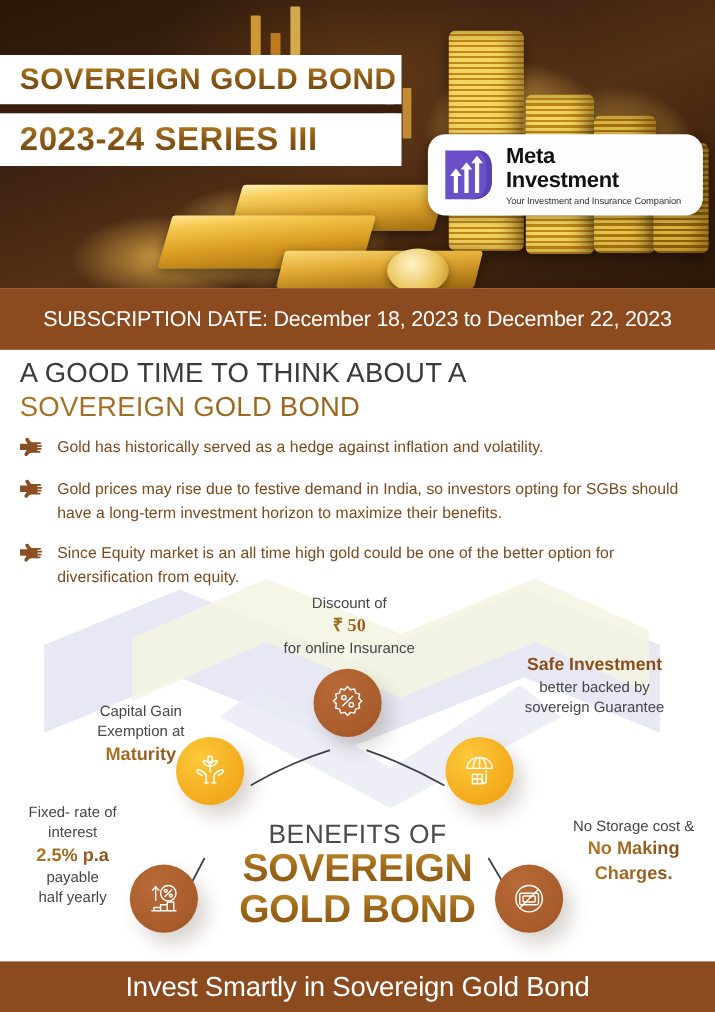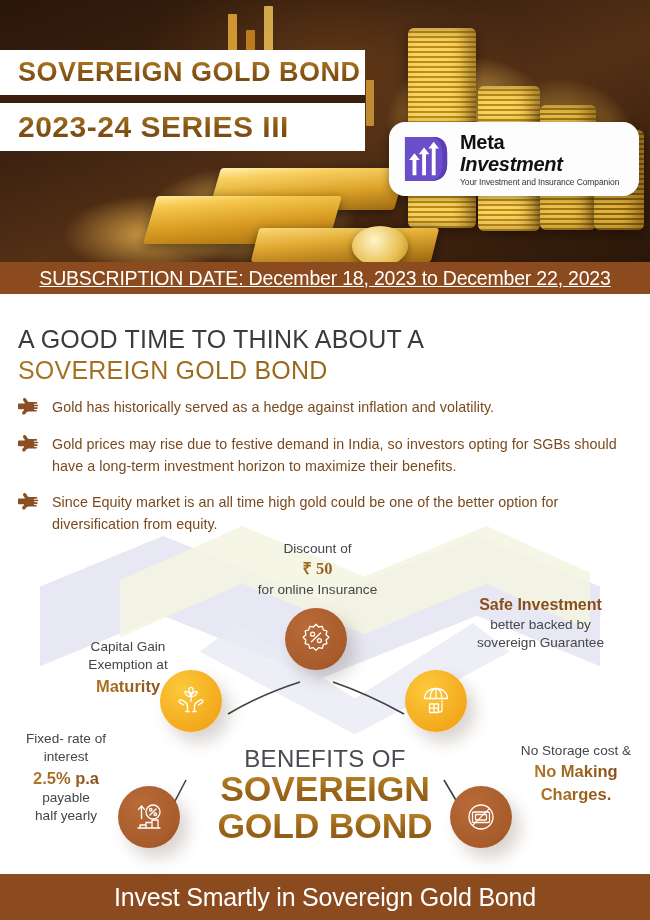--- a/index.html
+++ b/index.html
@@ -80,29 +80,29 @@
 
   .logo-card {
     position:absolute; left:389px; top:86px; width:250px; height:74px;
     background:#fdfdfd; border-radius:16px; z-index:6;
     box-shadow:0 2px 10px rgba(0,0,0,.35);
     display:flex; align-items:center; padding:0 12px;margin-top:36px;
   }
   .logo-mark { width:50px; height:52px; flex:0 0 auto; margin-right:9px; }
   .logo-text { line-height:1; }
   .logo-t1 { font-size:20px; font-weight:bold; color:#111; letter-spacing:-.3px; }
-  .logo-t2 { font-size:20px; font-weight:bold; color:#111; letter-spacing:-.3px; margin-top:2px;font-style:italic;}
+  .logo-t2 { font-size:20px; font-weight:bold; color:#111; letter-spacing:-.3px; margin-top:2px;}
   .logo-tag { font-size:8.5px; color:#333; margin-top:4px; letter-spacing:-.1px; }
 
   
   .subbar {
-    position:absolute; left:0; top:262px; width:650px; height:32px;
+    position:absolute; left:0; top:262px; width:650px; height:56px;
     background:#8c4a1f; color:#fff;
     display:flex; align-items:center; justify-content:center;
-    font-size:19.5px; letter-spacing:-.2px;text-decoration:underline;
+    font-size:19.5px; letter-spacing:-.2px;
   }
 
   
   .headline { position:absolute; left:18px; top:324px; width:620px; }
   .hl1 { font-size:25px; color:#3b3b3b; letter-spacing:.2px; line-height:1.25; }
   .hl2 { font-size:25px; letter-spacing:.2px; line-height:1.25;
          background:linear-gradient(90deg,#a57321 0%,#8a5715 100%);
          -webkit-background-clip:text; background-clip:text;
          -webkit-text-fill-color:transparent; color:#8a5715; }
 

